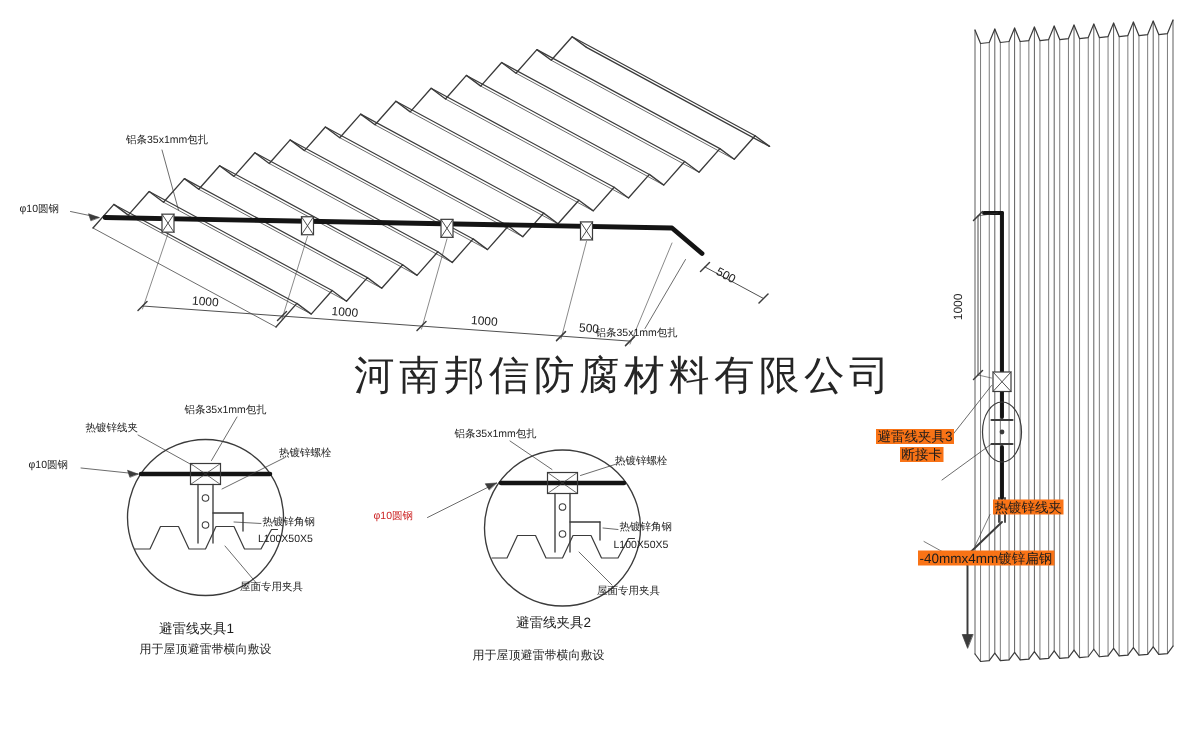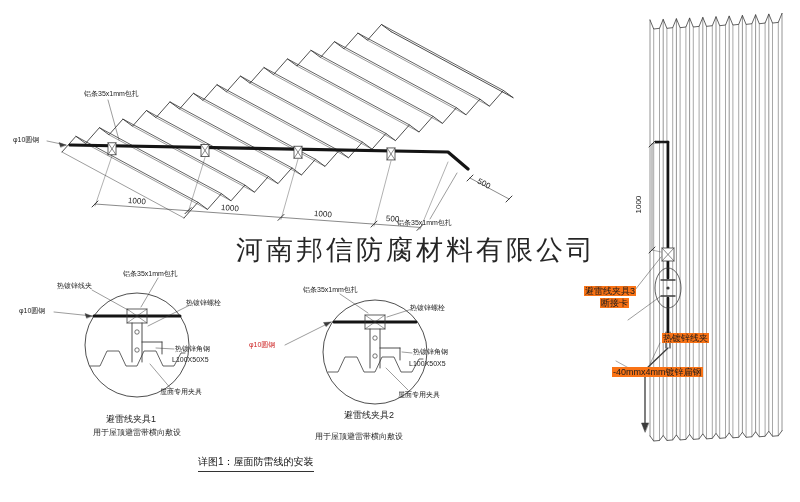--- a/index.html
+++ b/index.html
@@ -219,15 +219,14 @@
   <span class="lbl" style="left:398px;top:391px">屋面专用夹具</span>
   <span class="lbl fs9 bold" style="left:344px;top:410px">避雷线夹具2</span>
   <span class="lbl fs8 bold" style="left:315px;top:432px">用于屋顶避雷带横向敷设</span>
 
   <span class="lbl fs8 rotm90" style="left:630px;top:200px">1000</span>
   <span class="lbl fs9 whitebg" style="left:584px;top:286px">避雷线夹具3</span>
   <span class="lbl fs9 whitebg" style="left:600px;top:298px">断接卡</span>
   <span class="lbl fs9 whitebg" style="left:662px;top:333px">热镀锌线夹</span>
   <span class="lbl fs9 whitebg" style="left:612px;top:367px">-40mmx4mm镀锌扁钢</span>
 
-  <div class="caption" style="left:198px;top:455px">详图1：屋面防雷线的安装</div>
 
 </div>
 
 </body></html>

